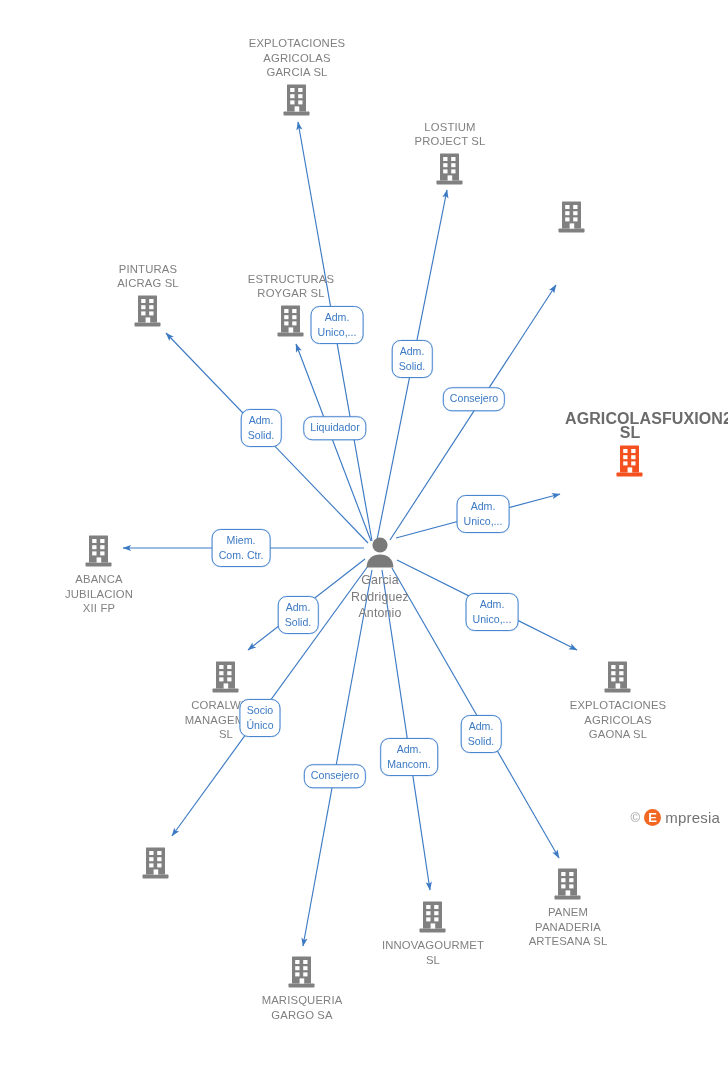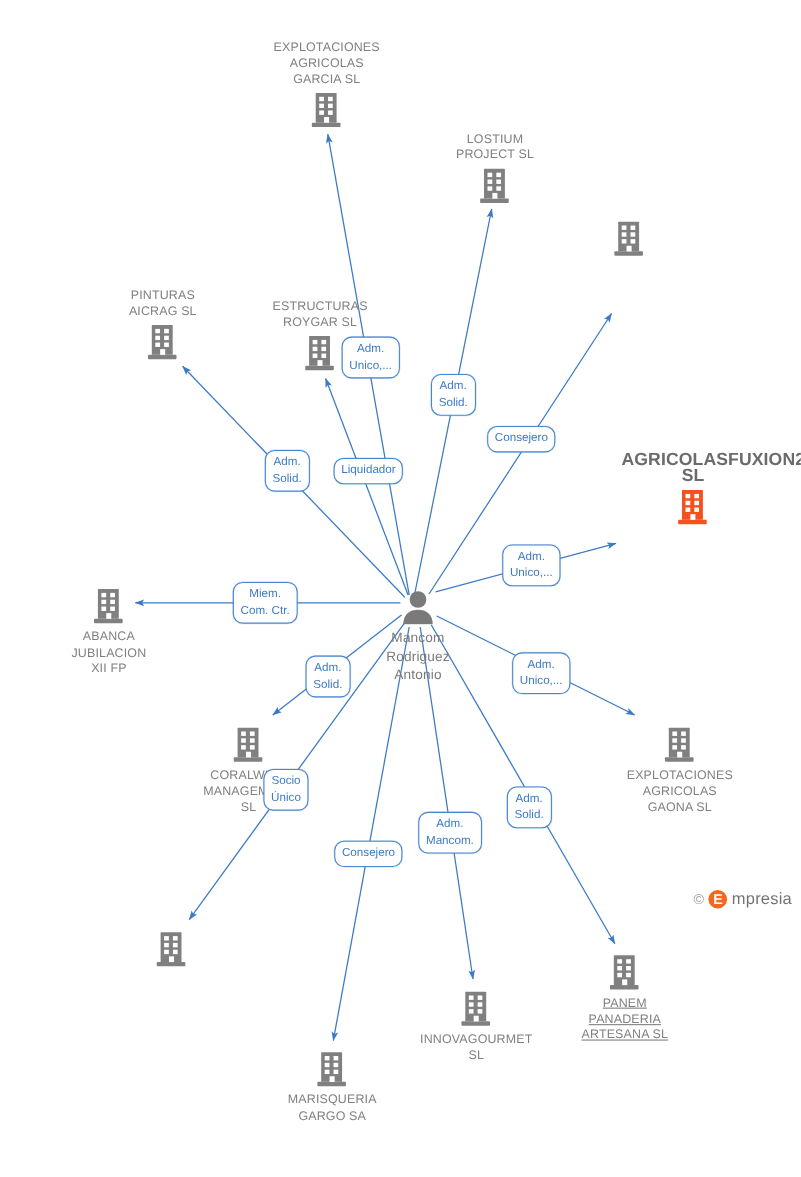--- a/index.html
+++ b/index.html
@@ -272,37 +272,37 @@
             <rect x="1.5" y="28.5" width="26" height="4" rx="0.8" fill="#808080"></rect>
             <rect x="8.2" y="5" width="4.3" height="4" fill="#ffffff"></rect>
             <rect x="16.2" y="5" width="4.3" height="4" fill="#ffffff"></rect>
             <rect x="8.2" y="11.2" width="4.3" height="4" fill="#ffffff"></rect>
             <rect x="16.2" y="11.2" width="4.3" height="4" fill="#ffffff"></rect>
             <rect x="8.2" y="17.4" width="4.3" height="4" fill="#ffffff"></rect>
             <rect x="16.2" y="17.4" width="4.3" height="4" fill="#ffffff"></rect>
             <rect x="12.6" y="23.4" width="4.6" height="5.2" fill="#ffffff"></rect>
           </svg></span><div class="caption">INNOVAGOURMET
 SL</div></div>
-      <div class="node label-bottom" style="left: 568px; top: 867px; text-decoration: underline;"><span class="glyph"><svg width="30" height="34" viewBox="0 0 30 34" xmlns="http://www.w3.org/2000/svg" aria-hidden="true">
+      <div class="node label-bottom" style="left: 568px; top: 867px;"><span class="glyph"><svg width="30" height="34" viewBox="0 0 30 34" xmlns="http://www.w3.org/2000/svg" aria-hidden="true">
             <rect x="5" y="1.5" width="19" height="27" rx="0.5" fill="#808080"></rect>
             <rect x="1.5" y="28.5" width="26" height="4" rx="0.8" fill="#808080"></rect>
             <rect x="8.2" y="5" width="4.3" height="4" fill="#ffffff"></rect>
             <rect x="16.2" y="5" width="4.3" height="4" fill="#ffffff"></rect>
             <rect x="8.2" y="11.2" width="4.3" height="4" fill="#ffffff"></rect>
             <rect x="16.2" y="11.2" width="4.3" height="4" fill="#ffffff"></rect>
             <rect x="8.2" y="17.4" width="4.3" height="4" fill="#ffffff"></rect>
             <rect x="16.2" y="17.4" width="4.3" height="4" fill="#ffffff"></rect>
             <rect x="12.6" y="23.4" width="4.6" height="5.2" fill="#ffffff"></rect>
           </svg></span><div class="caption">PANEM
 PANADERIA
 ARTESANA  SL</div></div>
       <div class="node label-bottom person" style="left: 380px; top: 536px;"><span class="glyph"><svg width="34" height="32" viewBox="0 0 34 32" xmlns="http://www.w3.org/2000/svg" aria-hidden="true">
             <circle cx="17" cy="9" r="7.6" fill="#7a7a7a"></circle>
             <path d="M3.6 31.5 C3.6 22.6 9.6 18.4 17 18.4 C24.4 18.4 30.4 22.6 30.4 31.5 Z" fill="#7a7a7a"></path>
-          </svg></span><div class="caption">Mancom
+          </svg></span><div class="caption">Garcia
 Rodriguez
 Antonio</div></div>
     </div>
   <div id="badge-layer">
       <div class="badge" style="left: 337px; top: 325px;">Adm.
 Unico,...</div>
       <div class="badge" style="left: 412px; top: 359px;">Adm.
 Solid.</div>
       <div class="badge" style="left: 474px; top: 399px;">Consejero</div>
       <div class="badge" style="left: 261px; top: 428px;">Adm.

